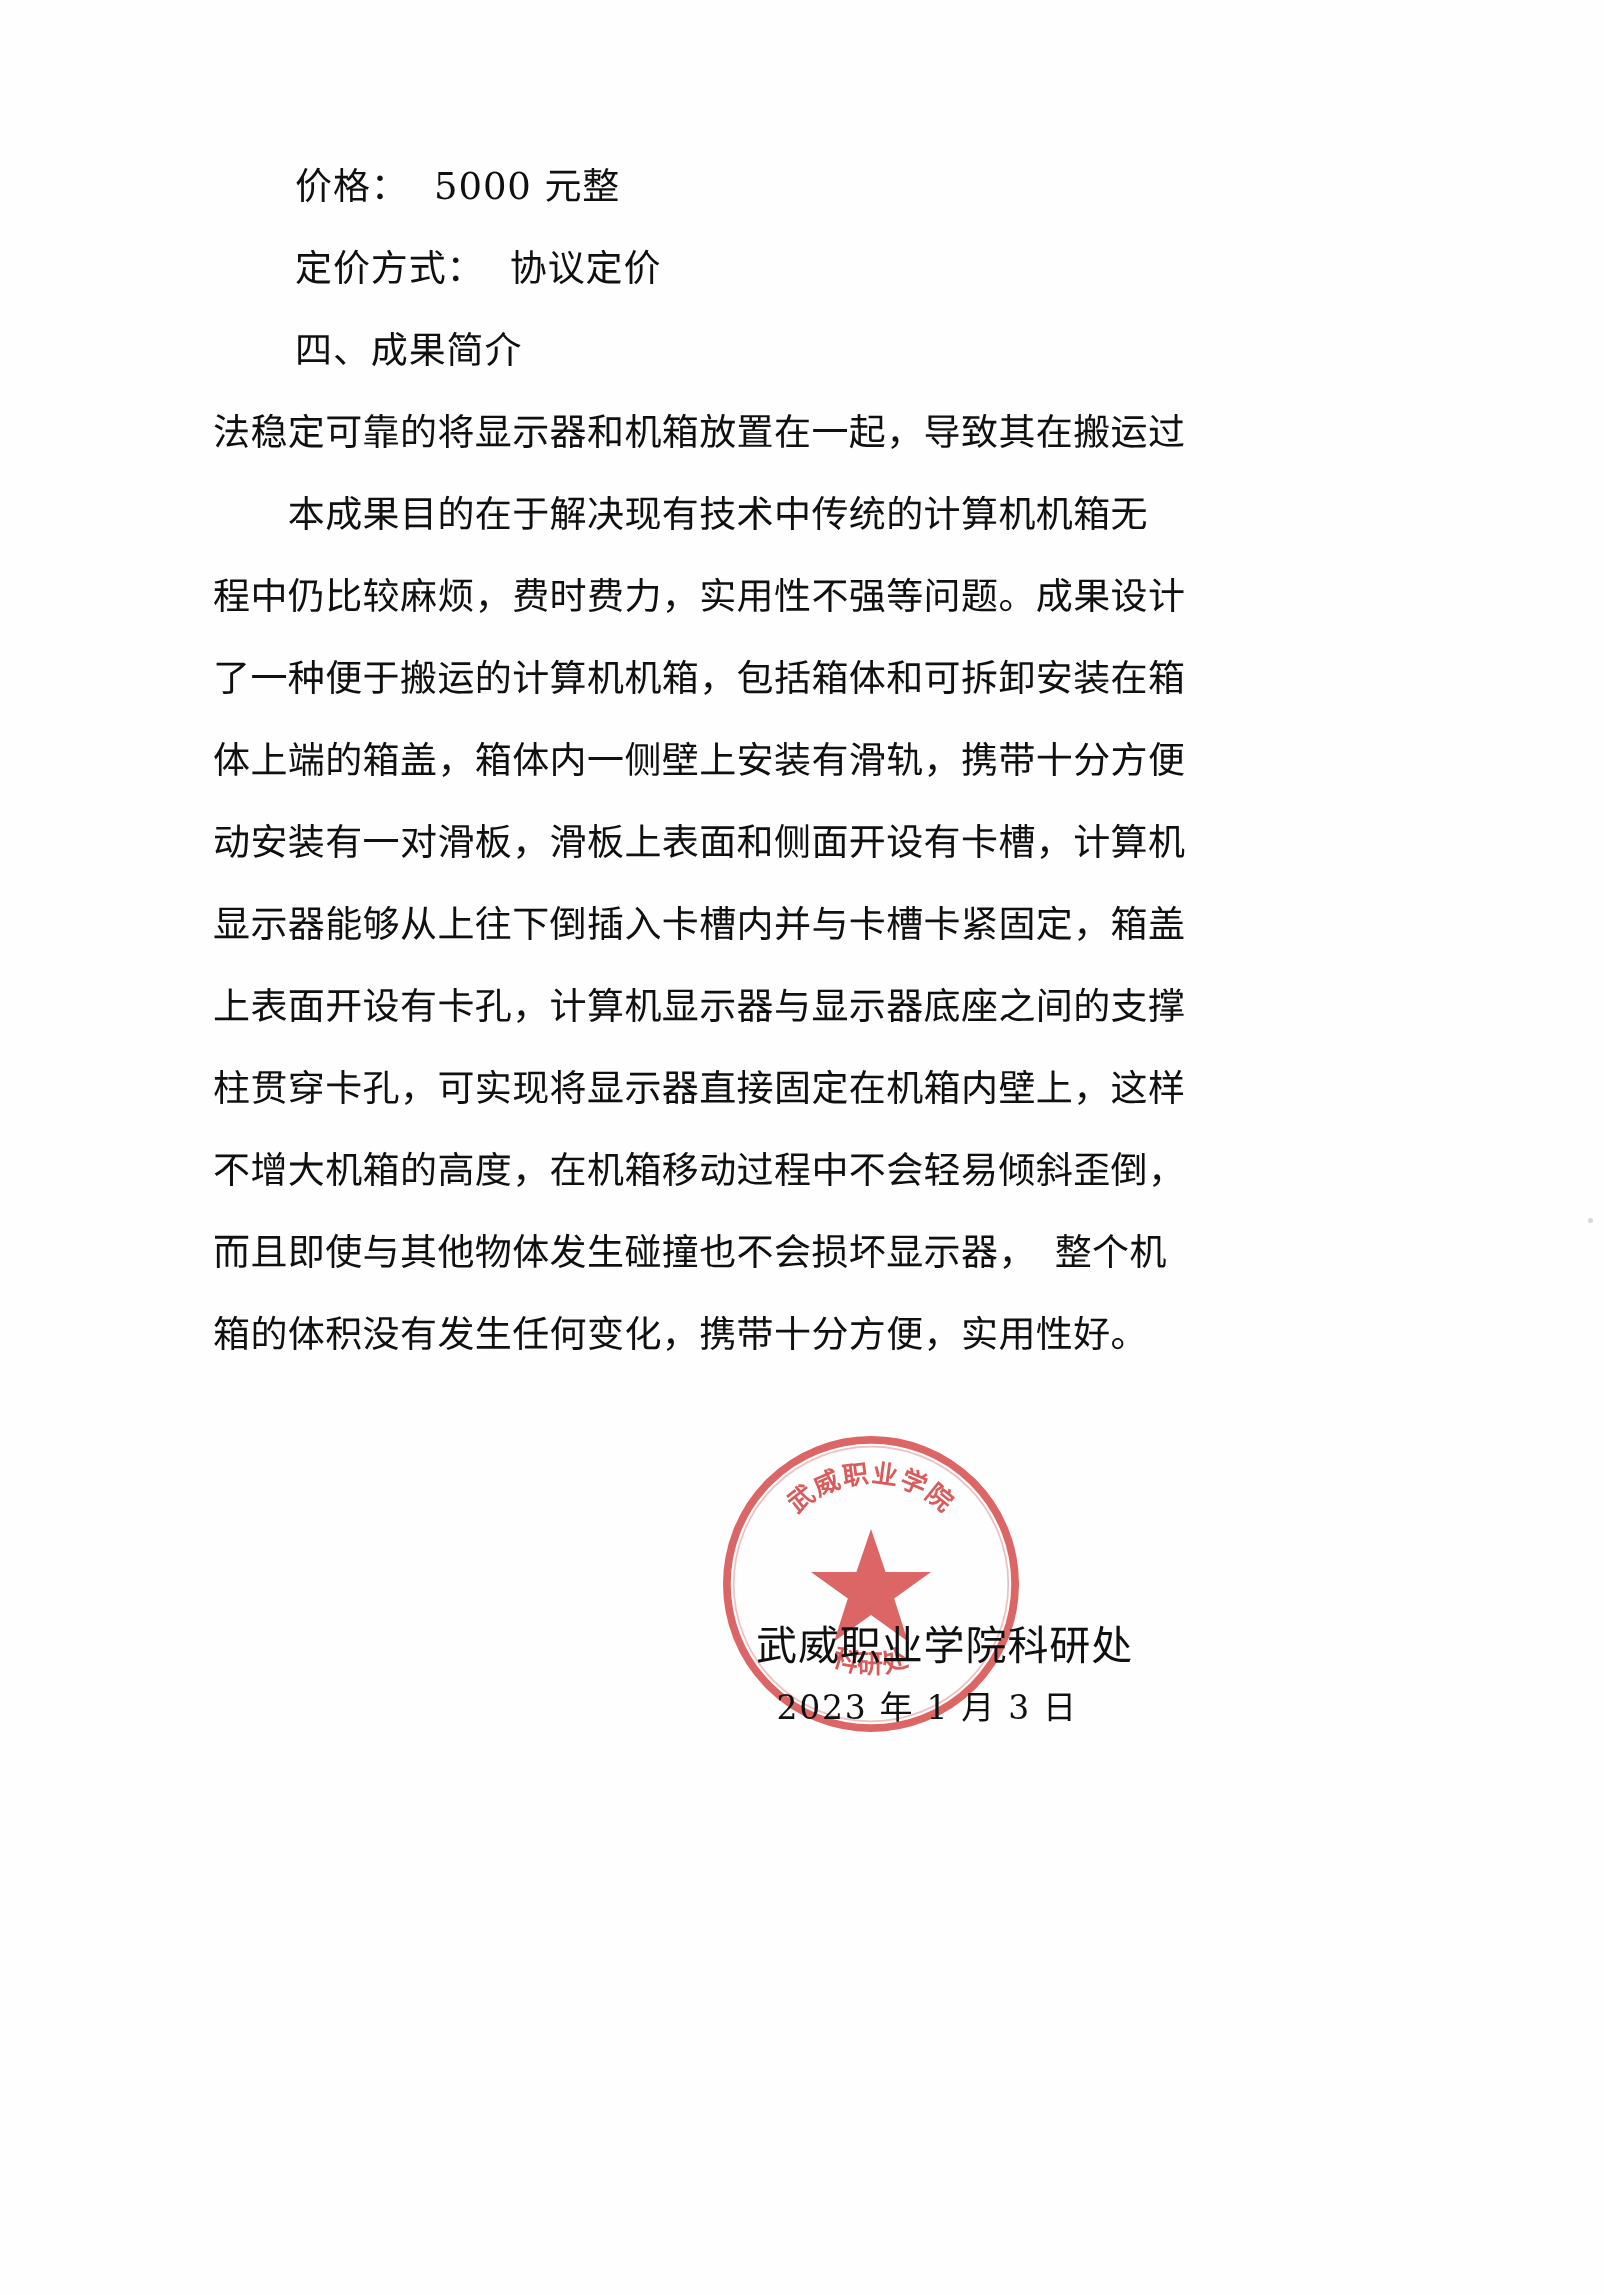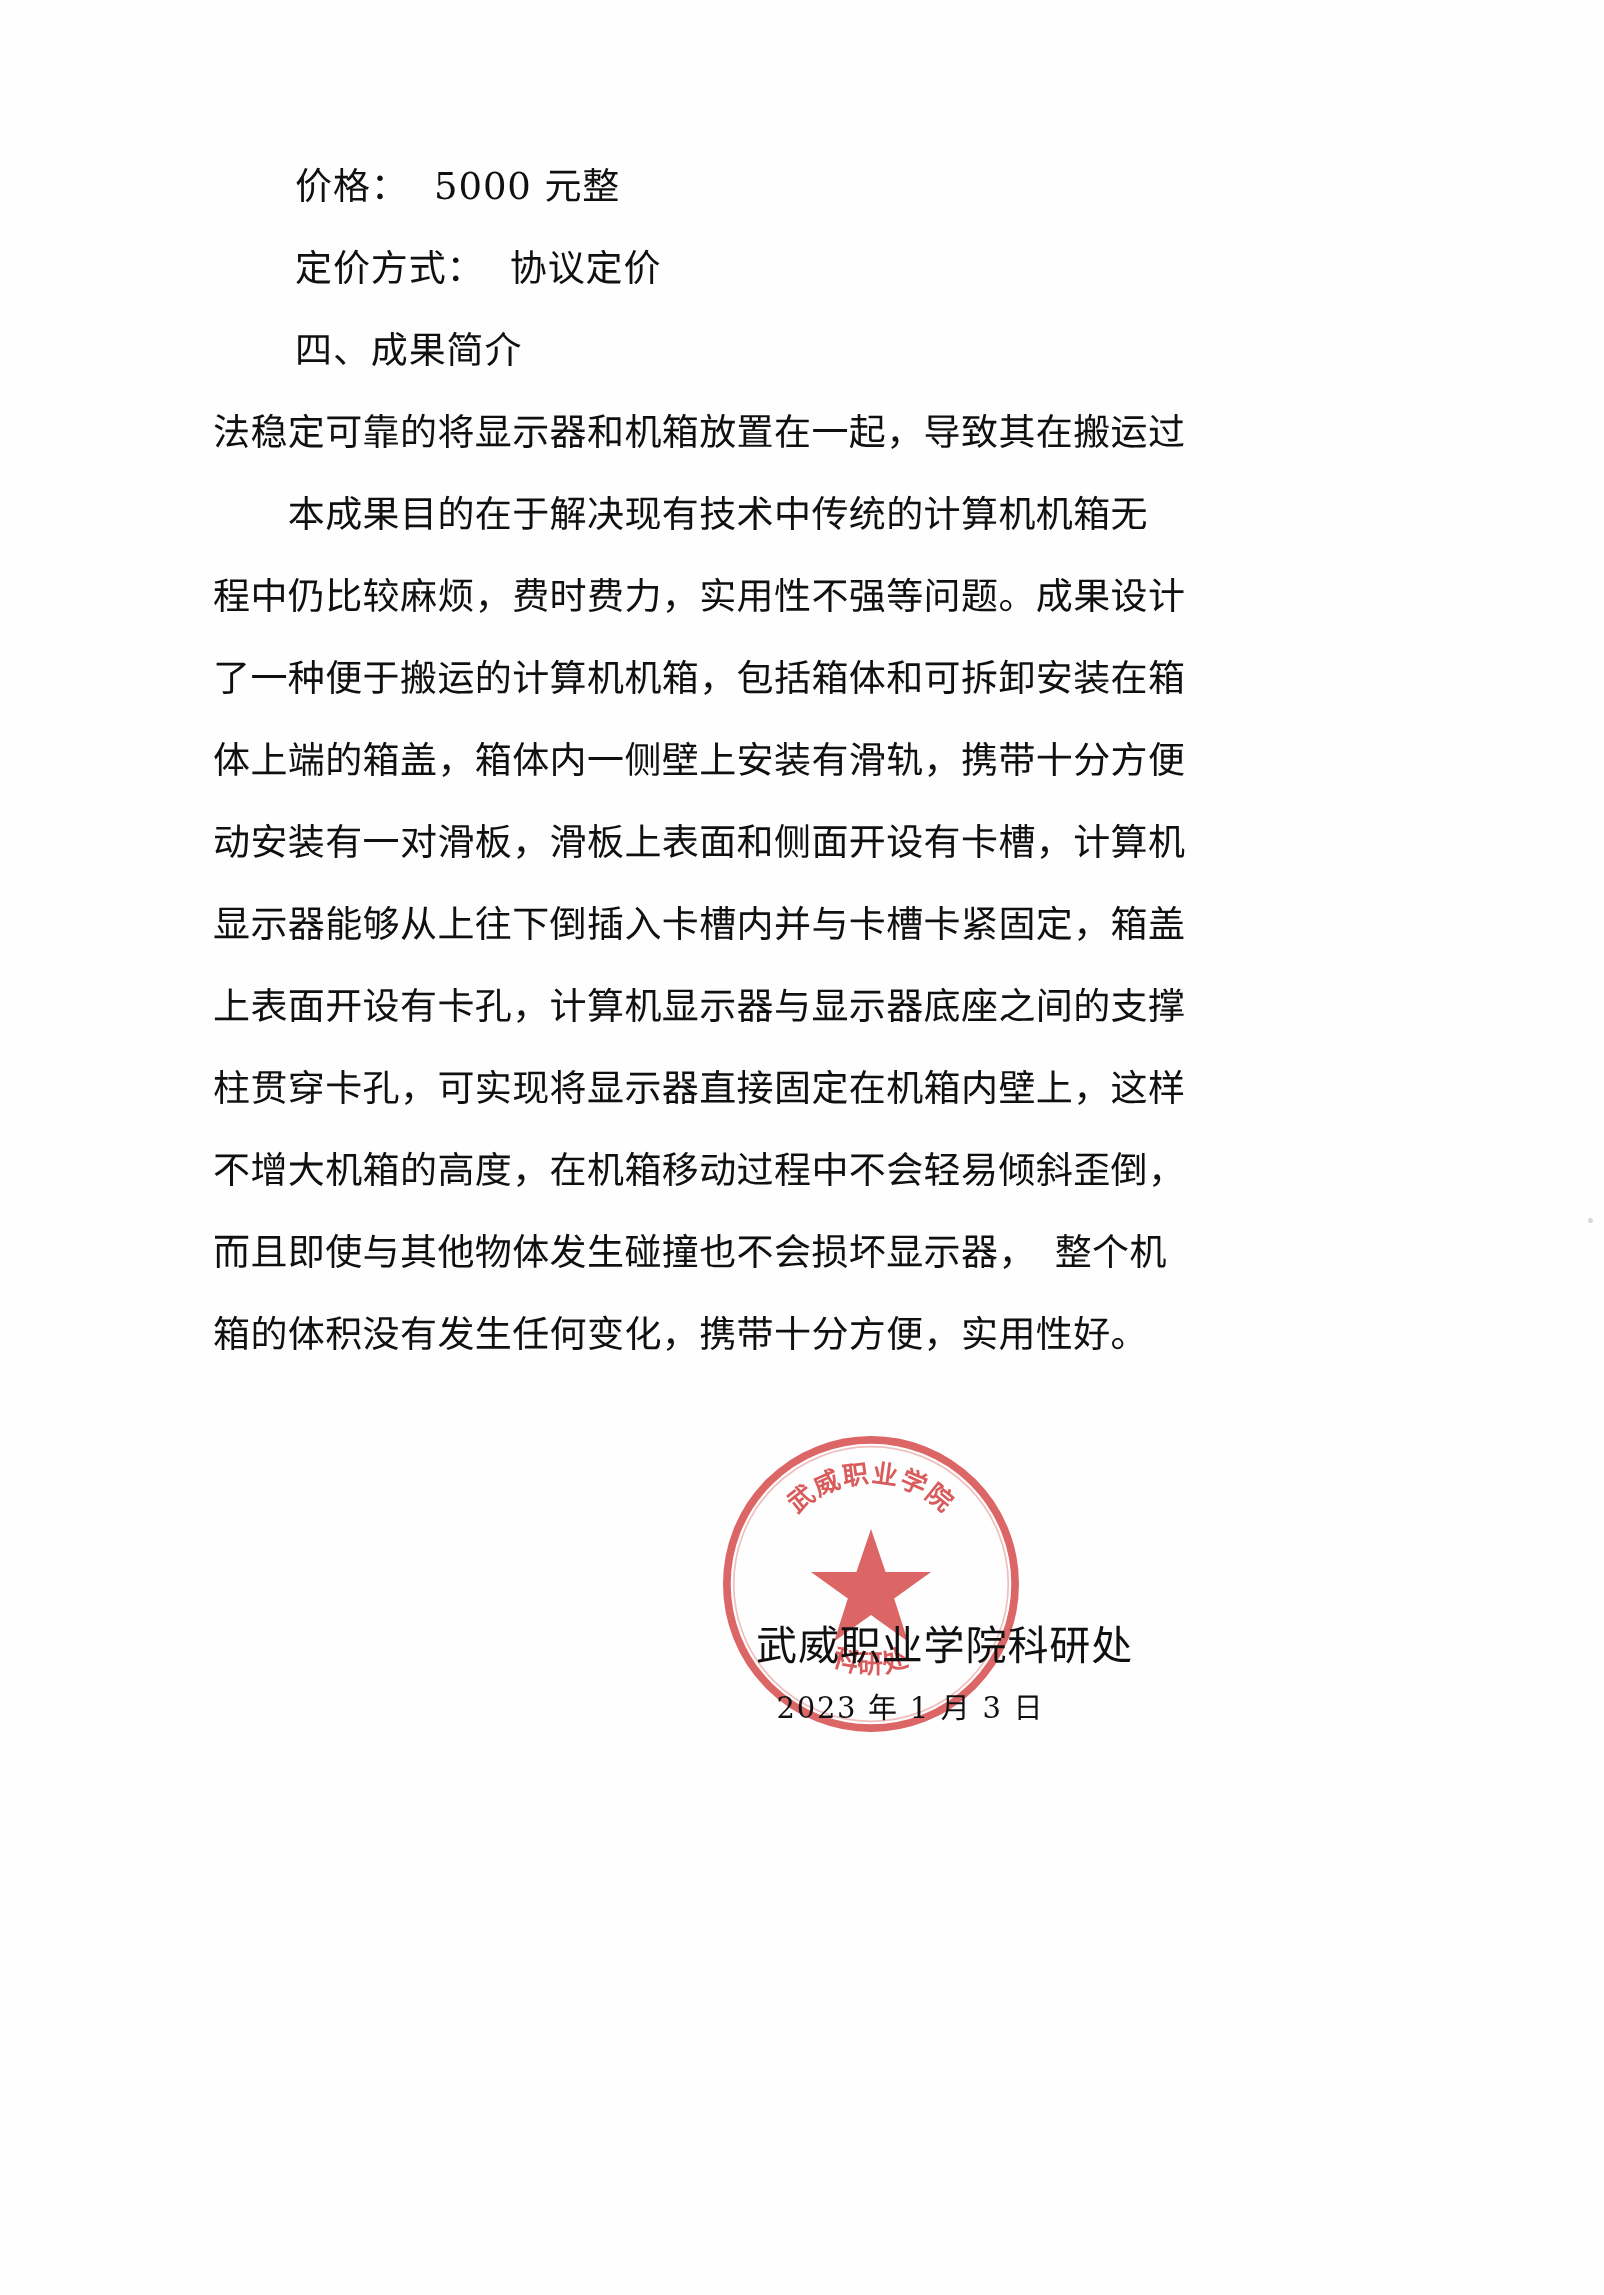--- a/index.html
+++ b/index.html
@@ -54,21 +54,21 @@
     width: 481px;
     text-align: left;
   }
   .sign-line {
     font-size: 41px;
     line-height: 62px;
     letter-spacing: 0.9px;
     white-space: pre;
   }
   .sign-date {
-    font-size: 29px;
+    font-size: 33px;
     line-height: 62px;
     letter-spacing: 1.7px;
     padding-left: 20.6px;
     white-space: pre;
     font-family: "DejaVu Serif", "Liberation Serif", serif;
   }
   
   .seal {
     position: absolute;
     left: 720px;

